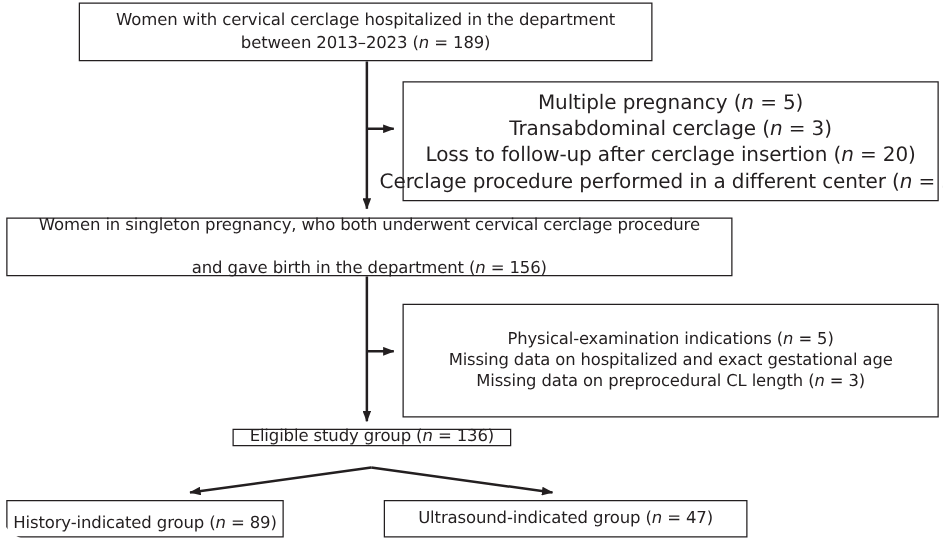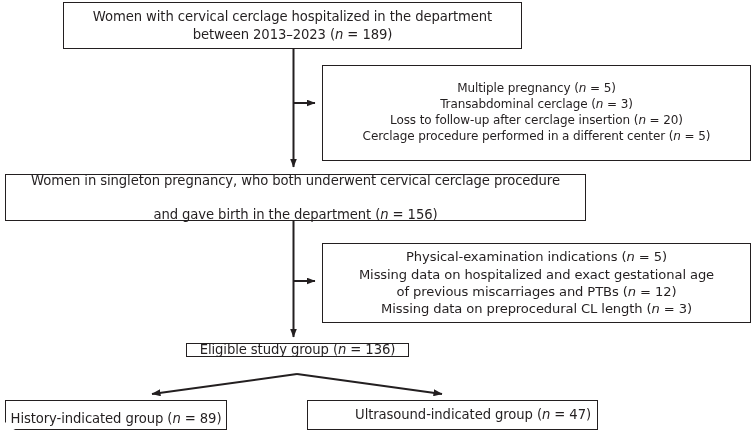--- a/index.html
+++ b/index.html
@@ -48,26 +48,26 @@
     display: block;
   }
   .node i {
     font-style: italic;
   }
 
   
   #node-enrolled   { left: 63px;  top: 2px;   width: 459px; height: 47px;  }
   #node-excluded-1 { left: 322px; top: 65px;  width: 429px; height: 96px;  }
   #node-singleton  { left: 5px;   top: 174px; width: 581px; height: 47px; gap: 16px;  }
-  #node-excluded-2 { left: 322px; top: 243px; width: 429px; height: 80px;  }
+  #node-excluded-2 { left: 322px; top: 243px; width: 429px; height: 91px;  }
   #node-eligible   { left: 186px; top: 343px; width: 223px; height: 14px;  }
   #node-history    { left: 5px;   top: 400px; width: 222px; height: 30px; justify-content: flex-end;  }
-  #node-ultrasound { left: 307px; top: 400px; width: 291px; height: 30px; align-items: flex-end;  }
+  #node-ultrasound { left: 307px; top: 400px; width: 291px; height: 30px;  }
 
-  #node-excluded-1 { font-size: 12px; }
+  #node-excluded-1 { font-size: 16px; }
   #node-excluded-2 { font-size: 13.1px; }
 </style>
 </head>
 <body>
 
 <div id="flow-root">
 
   <svg id="edge-layer" width="754" height="432" viewBox="0 0 754 432" xmlns="http://www.w3.org/2000/svg">
     <defs>
       <marker id="arrowhead" markerWidth="9" markerHeight="7" refX="8.5" refY="3.5" orient="auto" markerUnits="userSpaceOnUse">
@@ -113,21 +113,20 @@
   </div>
 
   <div class="node" id="node-singleton">
     <span class="line">Women in singleton pregnancy, who both underwent cervical cerclage procedure</span>
     <span class="line">and gave birth in the department (<i>n</i> = 156)</span>
   </div>
 
   <div class="node" id="node-excluded-2">
     <span class="line">Physical-examination indications (<i>n</i> = 5)</span>
     <span class="line">Missing data on hospitalized and exact gestational age</span>
-    <span class="line">of previous miscarriages and PTBs (<i>n</i> = 12)</span>
     <span class="line">Missing data on preprocedural CL length (<i>n</i> = 3)</span>
   </div>
 
   <div class="node" id="node-eligible">
     <span class="line">Eligible study group (<i>n</i> = 136)</span>
   </div>
 
   <div class="node" id="node-history">
     <span class="line">History-indicated group (<i>n</i> = 89)</span>
   </div>

